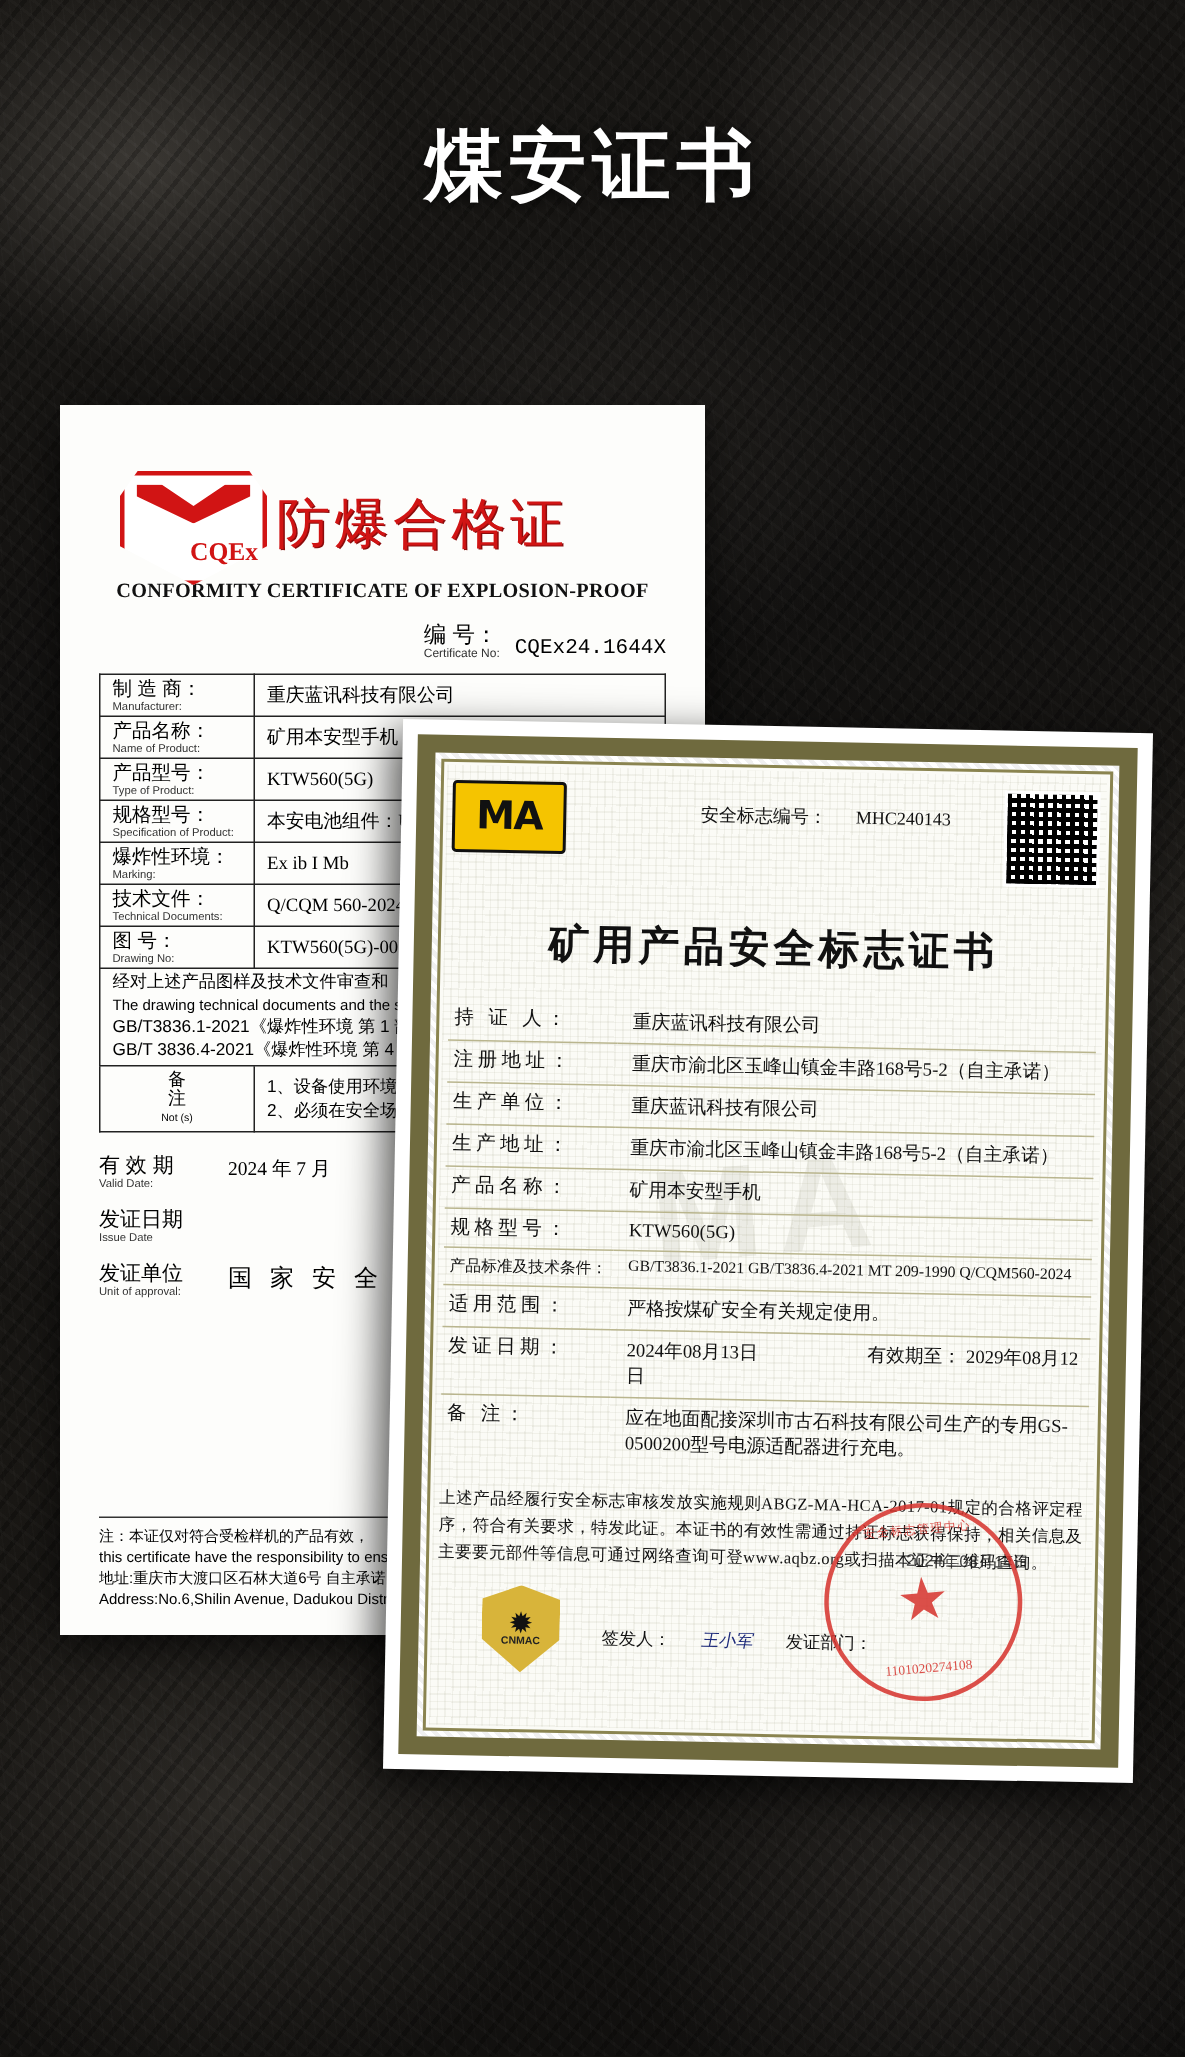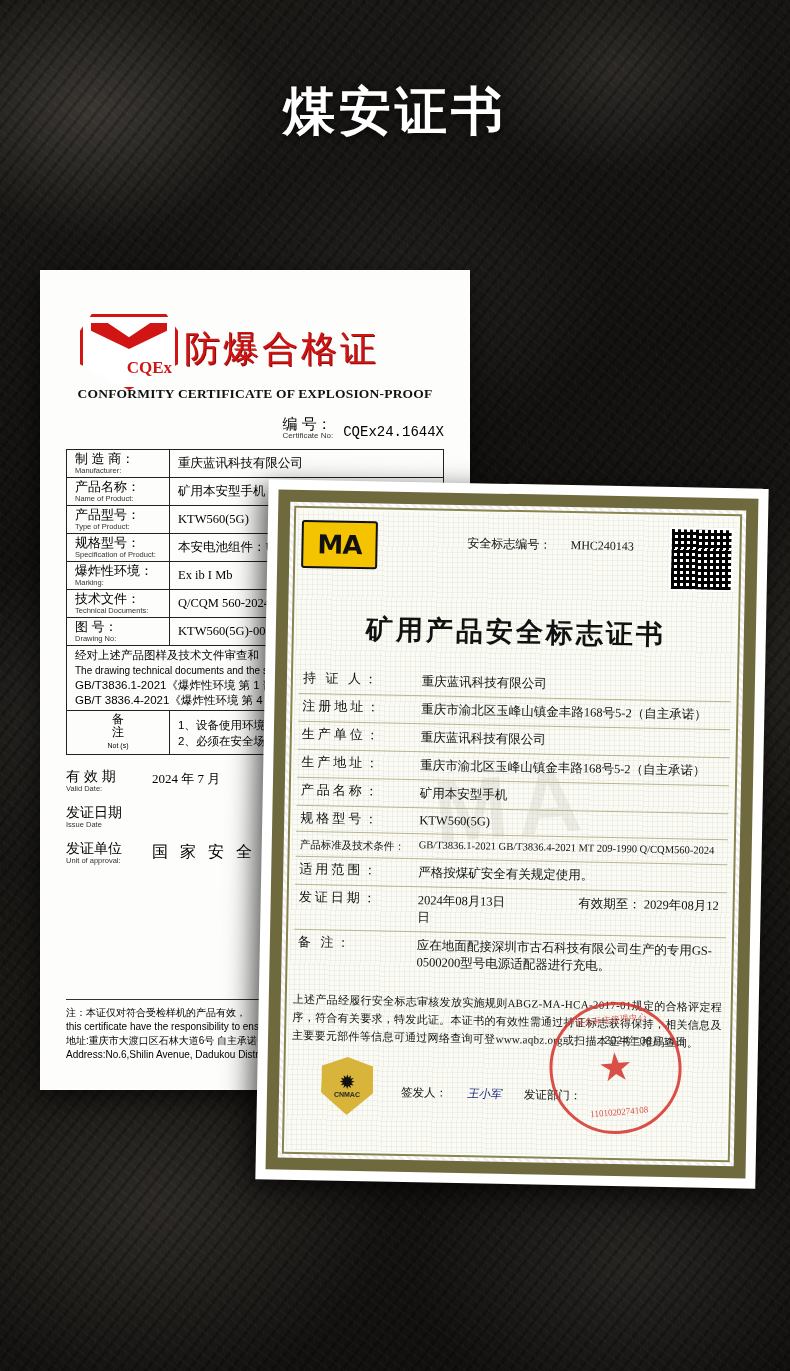--- a/index.html
+++ b/index.html
@@ -97,21 +97,21 @@
   .c1-row .val{font-family:"Liberation Serif",serif;font-size:13px;padding-top:1px;}
   .seal1{
     position:absolute;right:70px;bottom:150px;width:112px;height:112px;border-radius:50%;
     border:3px solid #c8302c;opacity:.78;
     display:flex;align-items:center;justify-content:center;
     color:#c8302c;font-size:9px;text-align:center;line-height:11px;
     transform:rotate(-8deg);
   }
   .seal1 .star{position:absolute;color:#c8302c;font-size:26px;}
   .c1-foot{
-    position:absolute;left:26px;right:26px;bottom:28px;
+    position:absolute;left:26px;right:26px;bottom:16px;
     border-top:1px solid #333;padding-top:6px;
     font-size:10px;line-height:14px;
   }
   .c1-foot div{white-space:nowrap;overflow:hidden;}
 
   
   #cert2{
     position:absolute;left:262px;top:484px;width:500px;height:700px;z-index:7;
     background:#fff;box-shadow:-6px 8px 28px rgba(0,0,0,.7);
     transform:rotate(1.1deg);

